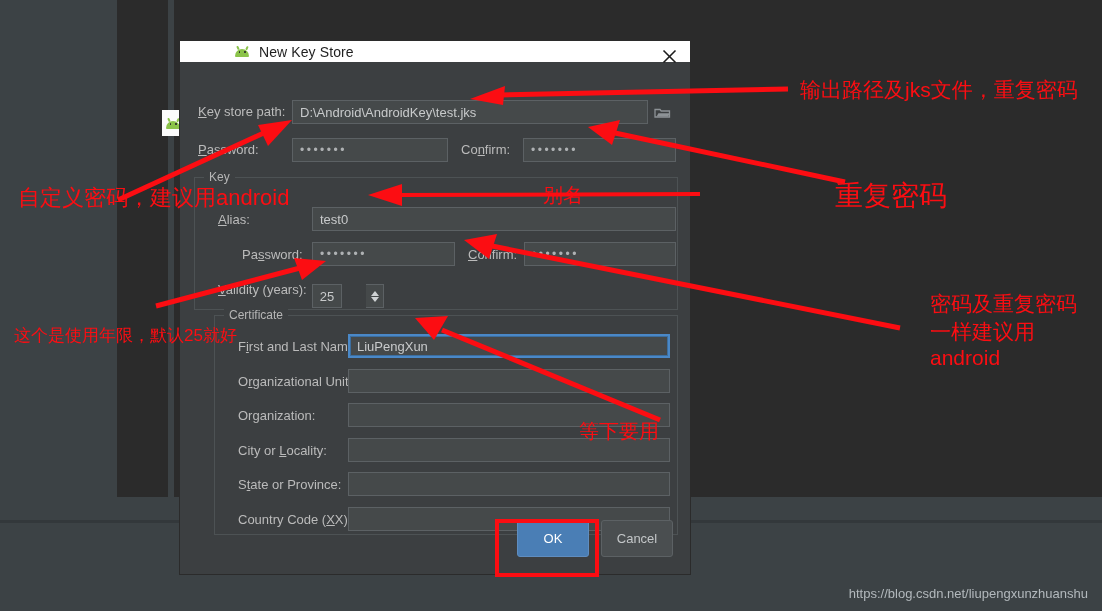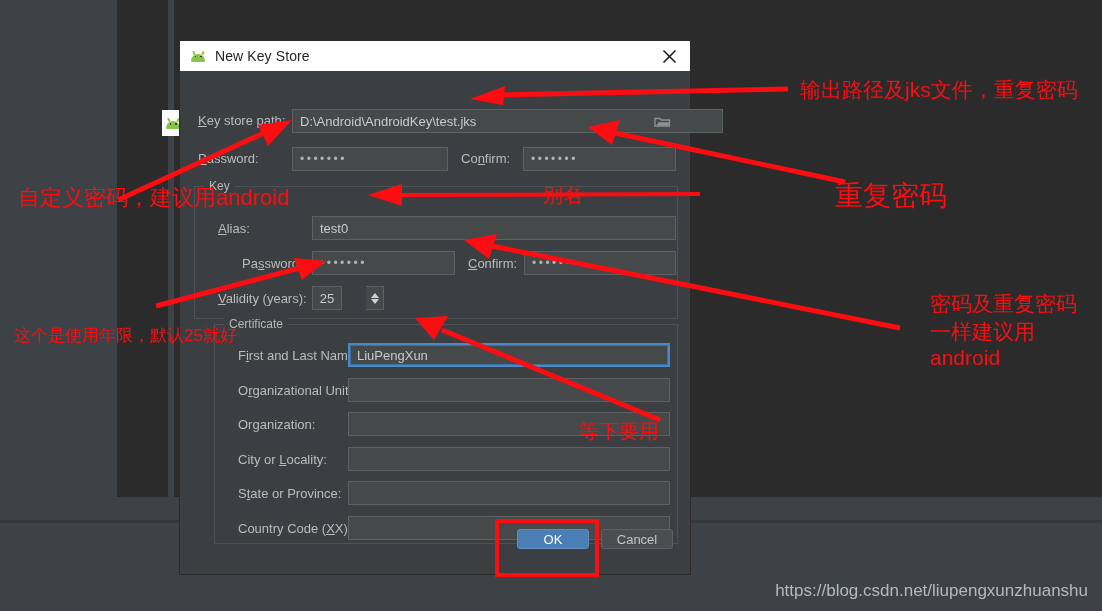--- a/index.html
+++ b/index.html
@@ -34,21 +34,21 @@
   }
   .bg-tab .droid { position:absolute; left:3px; top:8px; }
 
   .bg-text {
     position:absolute; left:0px; top:524px; width:200px;
     font-size:12.5px; color:#9aa0a4; letter-spacing:.2px;
     white-space:nowrap;
   }
   .watermark {
     position:absolute; right:14px; bottom:10px;
-    font-size:17px; color:#b3b9bd; white-space:nowrap;padding-left:29px;
+    font-size:13px; color:#b3b9bd; white-space:nowrap;padding-left:29px;
   }
 
   
   .droid { width:16px; height:11px; position:relative; display:inline-block; }
   .droid .body {
     position:absolute; left:1px; top:3px; width:14px; height:8px;
     background:#8bc34a; border-radius:7px 7px 1px 1px;
   }
   .droid .eye { position:absolute; top:5px; width:1.5px; height:1.5px; background:#2b2b2b; border-radius:50%; }
   .droid .eye.l { left:4.5px; }
@@ -60,22 +60,22 @@
   .droid .ant.l { left:3px; transform:rotate(-25deg); }
   .droid .ant.r { left:11.5px; transform:rotate(25deg); }
 
   
   #dialog {
     position:absolute; left:180px; top:41px; width:510px; height:533px;
     background:#3c3f41;
     box-shadow:0 0 0 1px #2b2b2b;
   }
   #titlebar {
-    height:30px; background:#ffffff; position:relative;
-    display:flex; align-items:center;
+    height:21px; background:#ffffff; position:relative;
+    display:flex; align-items:center;padding-left:44px;
   }
   #titlebar .droid { margin-left:10px; }
   #title-text {
     margin-left:9px; font-size:14px; color:#1f1f1f; letter-spacing:.1px;
   }
   #close-btn {
     position:absolute; right:0; top:0; width:42px; height:31px;
     display:flex; align-items:center; justify-content:center;
     cursor:pointer;
   }
@@ -134,21 +134,21 @@
     display:flex; flex-direction:column; align-items:center; justify-content:center;
   }
   .spin-btns .arw { width:0;height:0; cursor:pointer; }
   .spin-btns .up   { border-left:4px solid transparent;border-right:4px solid transparent;border-bottom:5px solid #cfd2d4; margin-bottom:1px;}
   .spin-btns .down { border-left:4px solid transparent;border-right:4px solid transparent;border-top:5px solid #cfd2d4; }
 
   
   #btnbar { position:absolute; left:0; bottom:14px; width:510px; height:30px; }
   .btn {
     position:absolute;
-    height:20px; font-size:13px;
+    height:37px; font-size:13px;
     border-radius:3px; cursor:pointer;
     font-family:"Liberation Sans","DejaVu Sans",sans-serif;
     display:flex; align-items:center; justify-content:center;
     box-sizing:border-box;
   }
   #ok-button {
     left:337px; top:0; width:72px;
     background:#4a7eb5; border:1px solid #5f8dc0; color:#ffffff;
   }
   #cancel-button {
@@ -210,21 +210,21 @@
       </svg>
     </div>
   </div>
 
   <div id="body">
 
     <div class="row" style="left:18px; top:42px;">
       <label class="fld" style="width:96px;"><u>K</u>ey store path:</label>
     </div>
     <div class="path-wrap" style="position:absolute; left:112px; top:38px; width:384px;">
-      <input class="tf" style="width: 431px;" value="D:\Android\AndroidKey\test.jks">
+      <input class="tf" style="width: 356px;" value="D:\Android\AndroidKey\test.jks">
       <div class="folder-btn">
         <svg width="17" height="13" viewBox="0 0 17 13">
           <path d="M1 3.5 L6 3.5 L7.2 5 L15.5 5 L15.5 11 L1 11 Z" fill="none" stroke="#8d9296" stroke-width="1.3"></path>
           <path d="M2.6 10.6 L4.4 7.2 L16 7.2 L14.2 10.6 Z" fill="#8d9296"></path>
         </svg>
       </div>
     </div>
 
     <div class="row" style="left:18px; top:80px;">
       <label class="fld"><u>P</u>assword:</label>
@@ -251,21 +251,21 @@
     <input class="tf pw" style="position: absolute; left: 132px; top: 180px; width: 143px;" value="•••••••">
 
     <div class="row" style="left:288px; top:185px;">
       <label class="fld"><u>C</u>onfirm:</label>
     </div>
     <input class="tf pw" style="position: absolute; left: 344px; top: 180px; width: 152px;" value="•••••••">
 
     <div class="row" style="left:38px; top:220px;">
       <label class="fld"><u>V</u>alidity (years):</label>
     </div>
-    <div class="spin-wrap" style="position:absolute; left:132px; top:215px;gap:24px;">
+    <div class="spin-wrap" style="position:absolute; left:132px; top:222px;gap:24px;">
       <input class="tf spin-input" value="25" style="">
       <div class="spin-btns">
         <span class="arw up"></span>
         <span class="arw down"></span>
       </div>
     </div>
 
     <div class="group" style="left:34px; top:253px; width:462px; height:218px;">
       <span class="legend">Certificate</span>
     </div>

